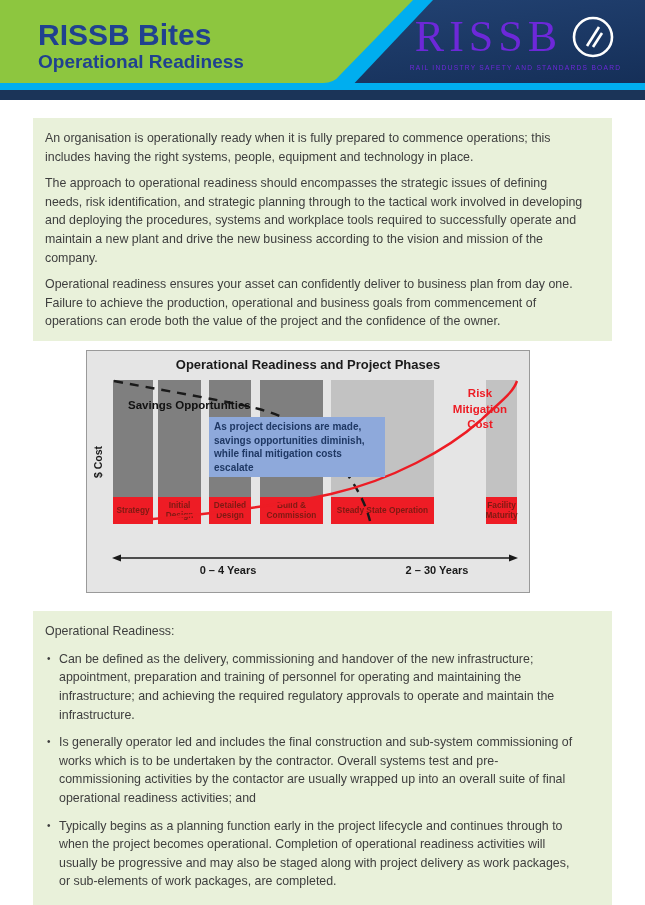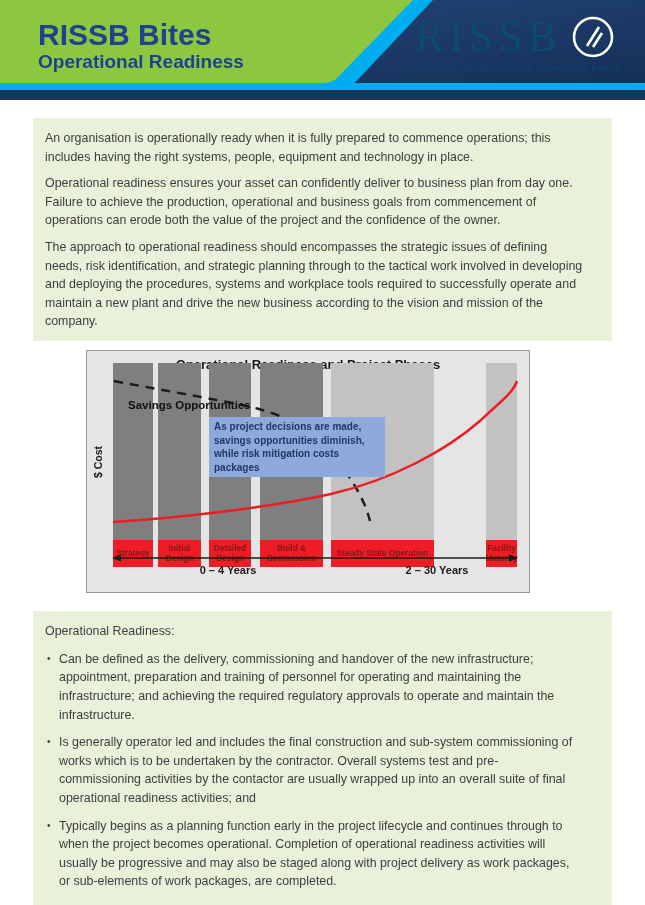--- a/index.html
+++ b/index.html
@@ -12,21 +12,21 @@
     background: #ffffff;
     overflow: hidden;
   }
 
   
   .header { position: relative; height: 105px; }
   .header svg.header-bg { position: absolute; inset: 0; display: block; }
   .header-titles { position: absolute; left: 38px; top: 18px; color: #20418f; }
   .header-title { font-size: 30px; font-weight: bold; line-height: 1.1; }
   .header-subtitle { font-size: 19px; font-weight: bold; line-height: 1.2; }
-  .logo-block { position: absolute; right: 22px; top: 14px; width: 215px; text-align: center; color: #0c4a6e; }
+  .logo-block { position: absolute; right: 22px; top: 14px; width: 215px; text-align: center; color: #6d28d9; }
   .logo-row { display: flex; align-items: center; justify-content: center; gap: 8px; }
   .logo-text {
     font-family: "Liberation Serif", serif;
     font-size: 44px; line-height: 1;
     letter-spacing: 5px; font-weight: normal;
   }
   .logo-tagline { font-size: 6.6px; letter-spacing: 1.3px; margin-top: 4px; white-space: nowrap; }
 
   
   .panel {
@@ -55,21 +55,21 @@
   }
   .chart-title {
     position: absolute; top: 6px; left: 0; right: 0;
     text-align: center; font-size: 13px; font-weight: bold; color: #1a1a1a;
   }
   .y-label {
     position: absolute; left: -14px; top: 105px; width: 50px;
     transform: rotate(-90deg);
     font-size: 10.5px; font-weight: bold; color: #1a1a1a; text-align: center;
   }
-  .bar { position: absolute; top: 12px; height: 204px; display: flex; flex-direction: column; }
+  .bar { position: absolute; top: 29px; height: 144px; display: flex; flex-direction: column; }
   .bar-body { flex: 1; }
   .bar-dark .bar-body { background: #7f7f7f; }
   .bar-light .bar-body { background: #c2c2c2; }
   .bar-label {
     height: 27px; background: #ee1c25;
     color: #7d1a13; font-size: 8.3px; font-weight: bold;
     display: flex; align-items: center; justify-content: center; text-align: center;
     line-height: 1.15; padding: 1px 2px;
   }
   .bar1 { left: 26px;  width: 40px; }
@@ -129,22 +129,22 @@
           <line x1="17" y1="32" x2="29" y2="13" stroke="#ffffff" stroke-width="2.6"></line>
           <line x1="23" y1="33" x2="32" y2="19" stroke="#ffffff" stroke-width="2.6"></line>
         </svg>
       </div>
       <div class="logo-tagline">RAIL INDUSTRY SAFETY AND STANDARDS BOARD</div>
     </div>
   </div>
 
   <div class="panel panel-intro">
     <p>An organisation is operationally ready when it is fully prepared to commence operations; this includes having the right systems, people, equipment and technology in place.</p>
+    <p>The approach to operational readiness should encompasses the strategic issues of defining needs, risk identification, and strategic planning through to the tactical work involved in developing and deploying the procedures, systems and workplace tools required to successfully operate and maintain a new plant and drive the new business according to the vision and mission of the company.</p>
     <p>Operational readiness ensures your asset can confidently deliver to business plan from day one. Failure to achieve the production, operational and business goals from commencement of operations can erode both the value of the project and the confidence of the owner.</p>
-    <p>The approach to operational readiness should encompasses the strategic issues of defining needs, risk identification, and strategic planning through to the tactical work involved in developing and deploying the procedures, systems and workplace tools required to successfully operate and maintain a new plant and drive the new business according to the vision and mission of the company.</p>
   </div>
 
   <div class="chart">
     <div class="chart-title">Operational Readiness and Project Phases</div>
     <div class="y-label">$ Cost</div>
 
     <div class="bar bar1 bar-dark">
       <div class="bar-body"></div>
       <div class="bar-label">Strategy</div>
     </div>
@@ -174,21 +174,22 @@
       <path d="M27,30 C90,42 140,50 172,58 C215,70 238,92 254,114 C268,134 278,150 283,170" fill="none" stroke="#1a1a1a" stroke-width="2.4" stroke-dasharray="9,7"></path>
 
       <path d="M26,171 C90,167 180,157 244,143 C305,129 360,99 394,69 C414,50 426,42 430,30" fill="none" stroke="#ed1c24" stroke-width="2.4"></path>
 
       <line x1="32" y1="207" x2="424" y2="207" stroke="#1a1a1a" stroke-width="1.4"></line>
       <polygon points="25,207 34,203.5 34,210.5" fill="#1a1a1a"></polygon>
       <polygon points="431,207 422,203.5 422,210.5" fill="#1a1a1a"></polygon>
     </svg>
 
     <div class="savings-label">Savings Opportunities</div>
-    <div class="callout callout1">As project decisions are made, savings opportunities diminish, while risk mitigation costs packages</div>
+    <div class="risk-label">Risk Mitigation Cost</div>
+    <div class="callout callout1">As project decisions are made, savings opportunities diminish, while final mitigation costs escalate</div>
     <div class="axis-label axis-left">0 – 4 Years</div>
     <div class="axis-label axis-right">2 – 30 Years</div>
   </div>
 
   <div class="panel panel-readiness">
     <div class="heading">Operational Readiness:</div>
     <div class="bullet-row">
       <div class="bullet-dot">•</div>
       <div class="bullet-text">Can be defined as the delivery, commissioning and handover of the new infrastructure; appointment, preparation and training of personnel for operating and maintaining the infrastructure; and achieving the required regulatory approvals to operate and maintain the infrastructure.</div>
     </div>

